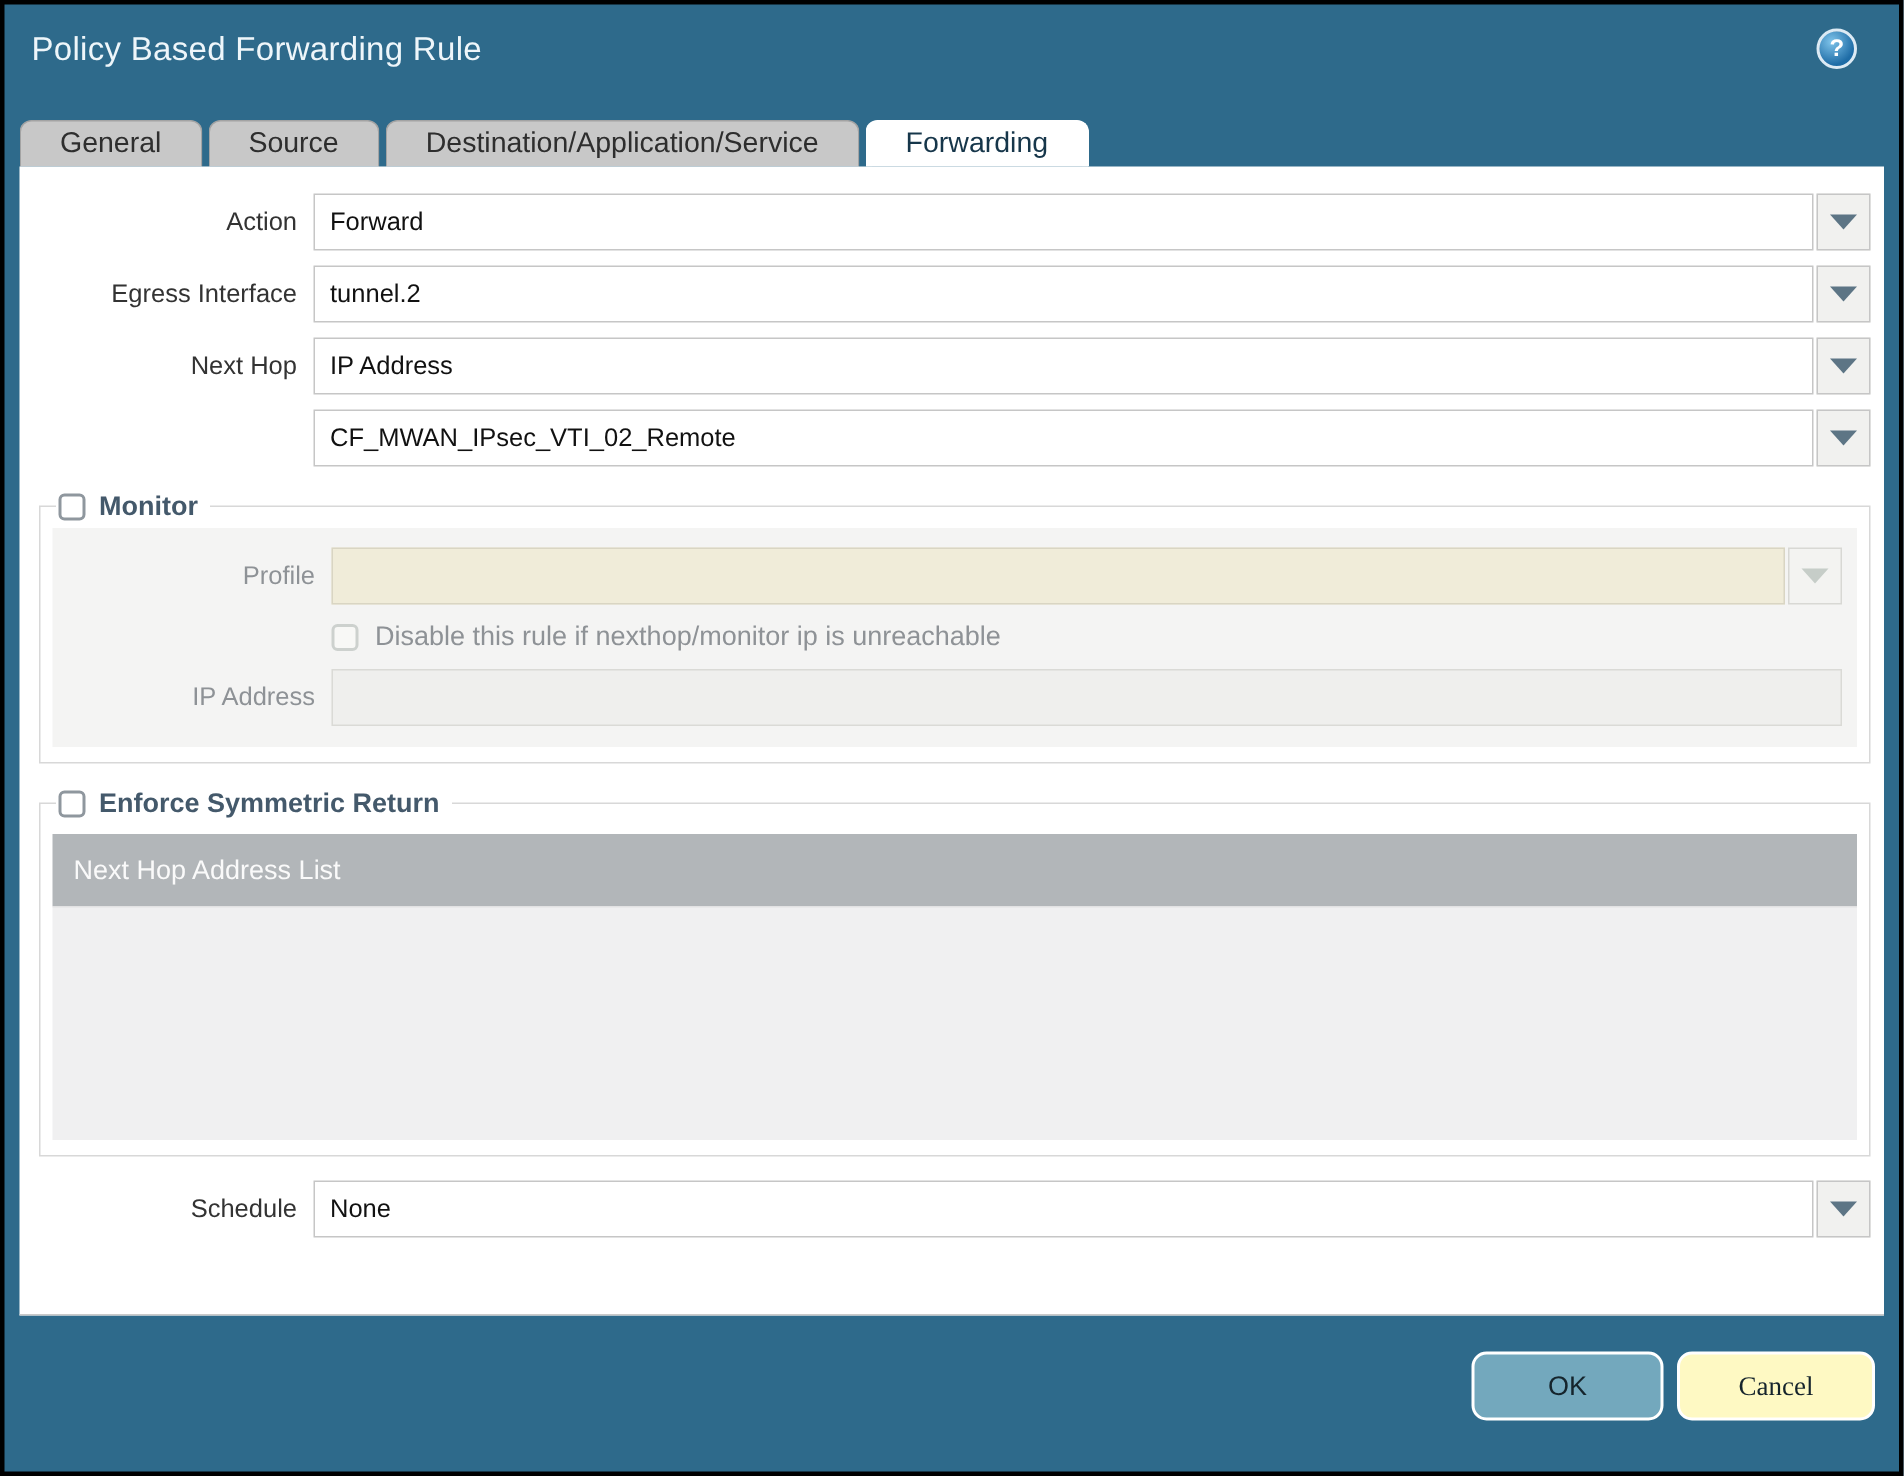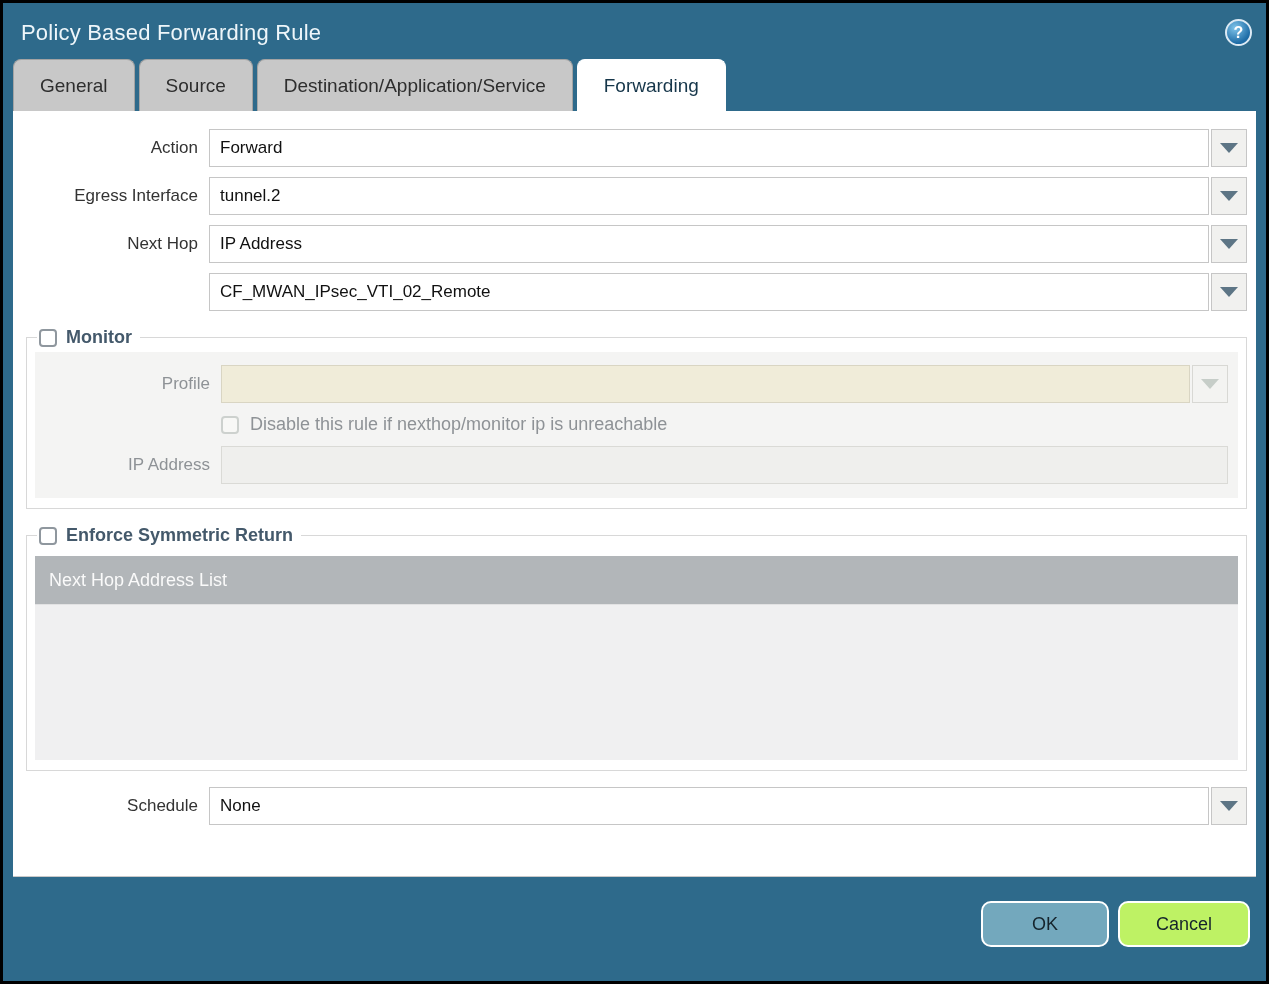--- a/index.html
+++ b/index.html
@@ -11,38 +11,38 @@
     background: #2e6a8b;
     border: 3px solid #000;
     position: relative;
     overflow: hidden;
   }
 
   
   .titlebar {
     height: 59px;
     display: flex; align-items: center; justify-content: space-between;
-    padding: 0 14px 0 18px;
+    padding: 0 28px 0 18px;
   }
   .title {
     color: #eef6fa; font-size: 22px; font-weight: 400; letter-spacing: .2px;
   }
   .help-icon {
     width: 27px; height: 27px; border-radius: 50%;
     background: radial-gradient(circle at 35% 30%, #7fc4ea, #1e6ca6 70%);
     border: 2px solid #dceaf4;
     color: #fff; font-size: 16px; font-weight: 700;
     display: flex; align-items: center; justify-content: center;
     cursor: pointer;
   }
 
   
   .tabs { display: flex; align-items: flex-end; gap: 4px; padding-left: 10px; height: 49px; }
   .tab {
-    height: 52px; display: flex; align-items: center;
+    height: 31px; display: flex; align-items: center;
     padding: 0 26px; font-size: 19px; color: #2e2e2e;
     background: #c8c8c8;
     border: 1px solid #a3a3a3; border-bottom: none;
     border-radius: 8px 8px 0 0;
     cursor: pointer; white-space: nowrap;
   }
   .tab.active {
     background: #fff; color: #16364a; border-color: #fff;
     position: relative; z-index: 2;
   }
@@ -146,21 +146,21 @@
     padding: 24px 16px 0 0;
   }
   .btn {
     min-width: 128px; height: 46px;
     border: 2px solid #fff; border-radius: 10px;
     font-size: 18px; color: #15242c;
     display: flex; align-items: center; justify-content: center;
     cursor: pointer; font-family: "Liberation Sans", sans-serif;
   }
   .btn-ok { background: #73a8bd; }
-  .btn-cancel { background: #bef264; min-width: 132px; }
+  .btn-cancel { background: #fef9c3; min-width: 132px; font-family: Liberation Serif, serif; }
 </style>
 </head>
 <body>
 
 <div class="window">
 
   <div class="titlebar">
     <div class="title">Policy Based Forwarding Rule</div>
     <div class="help-icon">?</div>
   </div>

